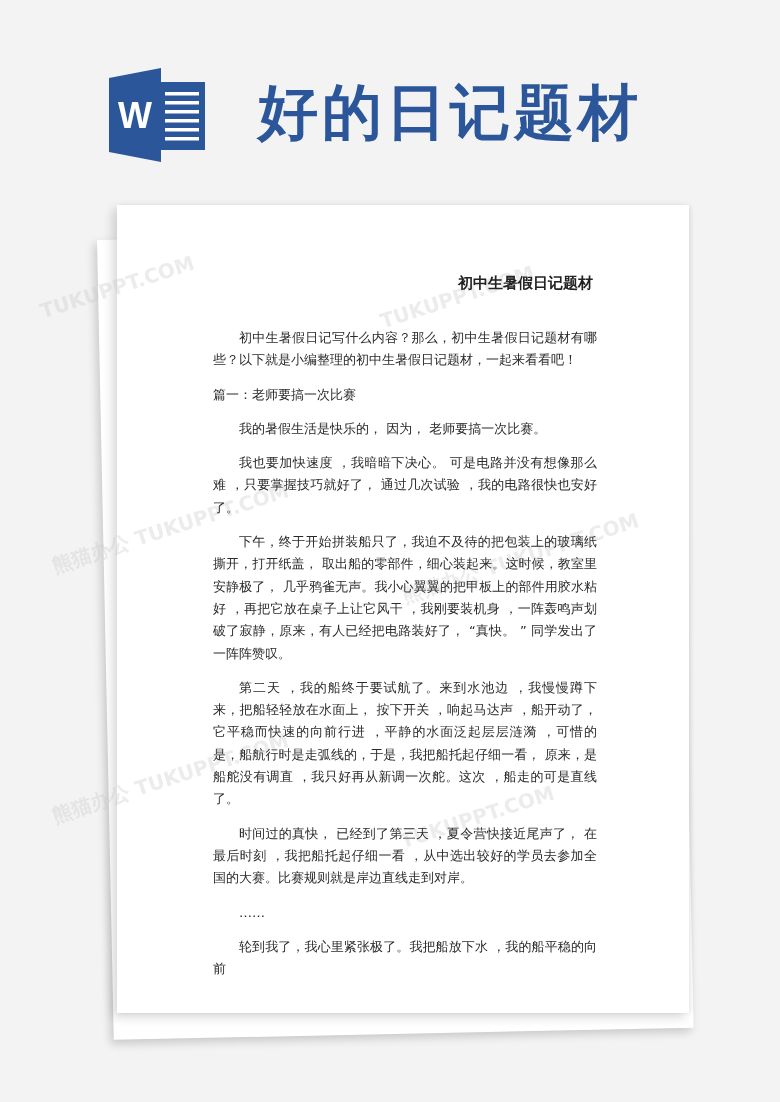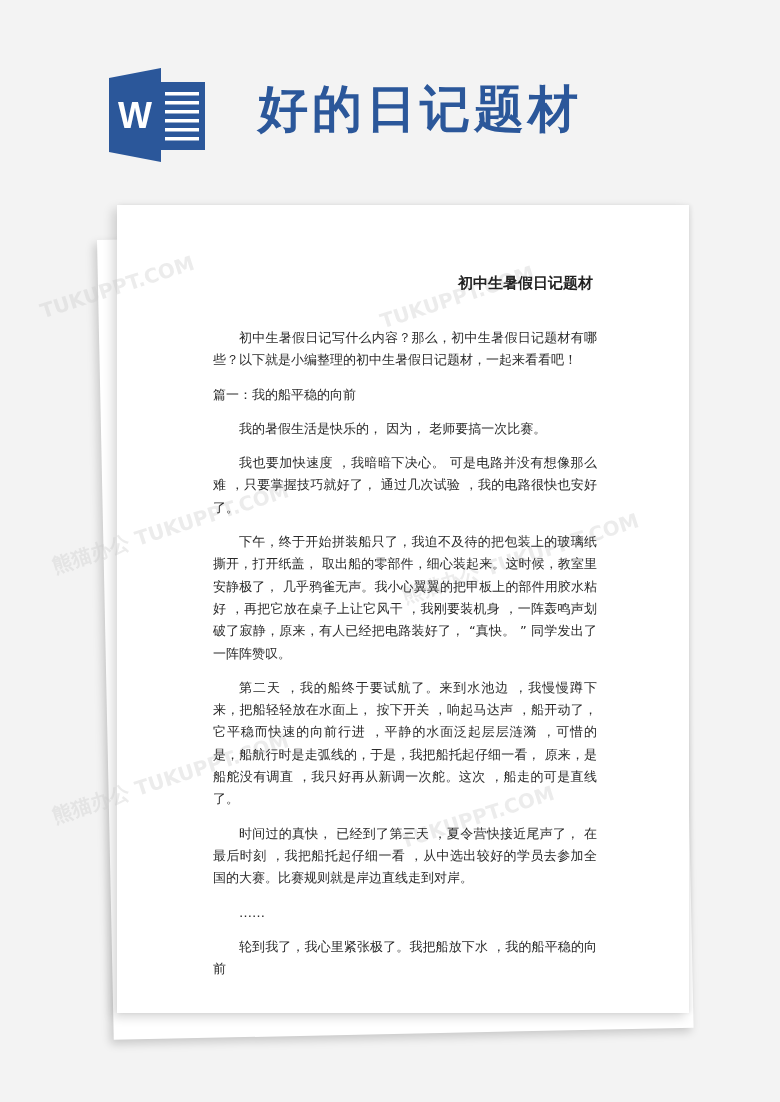--- a/index.html
+++ b/index.html
@@ -5,22 +5,22 @@
   html, body { margin:0; padding:0; }
   body {
     width:780px; height:1102px; position:relative; overflow:hidden;
     background:#f3f3f3;
     font-family:"DejaVu Sans", sans-serif;
   }
   .header { position:absolute; left:0; top:0; width:780px; height:200px; }
   .word-icon { position:absolute; left:109px; top:68px; width:100px; height:94px; }
   .header-title {
     position:absolute; left:258px; top:78px;
-    font-family:Liberation Mono, monospace; font-weight:bold;
-    font-size:50px; line-height:70px; color:#2b579a; letter-spacing:4px;
+    font-family:Liberation Serif, serif; font-weight:bold;
+    font-size:60px; line-height:70px; color:#2b579a; letter-spacing:4px;
   }
   .page-back {
     position:absolute; left:97px; top:240px; width:580px; height:800px;
     background:#fff; box-shadow:-3px 4px 10px rgba(0,0,0,0.18);
     transform:rotate(-1.2deg); transform-origin:left top;
   }
   .page-front {
     position:absolute; left:117px; top:205px; width:572px; height:808px;
     background:#fff; box-shadow:-4px 4px 10px rgba(0,0,0,0.16), 2px 0 4px rgba(0,0,0,0.06);
   }
@@ -67,21 +67,21 @@
   <div class="watermark" style="left:-80px;top:70px;">TUKUPPT.COM</div>
   <div class="watermark" style="left:260px;top:80px;">TUKUPPT.COM</div>
   <div class="watermark" style="left:-70px;top:310px;">熊猫办公 TUKUPPT.COM</div>
   <div class="watermark" style="left:280px;top:340px;">熊猫办公 TUKUPPT.COM</div>
   <div class="watermark" style="left:-70px;top:560px;">熊猫办公 TUKUPPT.COM</div>
   <div class="watermark" style="left:280px;top:600px;">TUKUPPT.COM</div>
 
   <div class="doc-title">初中生暑假日记题材</div>
   <div class="doc-body">
     <p class="indent">初中生暑假日记写什么内容？那么，初中生暑假日记题材有哪些？以下就是小编整理的初中生暑假日记题材，一起来看看吧！</p>
-    <p>篇一：我的船平稳的向前</p>
+    <p>篇一：老师要搞一次比赛</p>
     <p class="indent">我的暑假生活是快乐的， 因为， 老师要搞一次比赛。</p>
     <p class="indent">我也要加快速度 ，我暗暗下决心。 可是电路并没有想像那么难 ，只要掌握技巧就好了， 通过几次试验 ，我的电路很快也安好了。</p>
     <p class="indent">下午，终于开始拼装船只了，我迫不及待的把包装上的玻璃纸撕开，打开纸盖， 取出船的零部件，细心装起来。这时候，教室里安静极了， 几乎鸦雀无声。我小心翼翼的把甲板上的部件用胶水粘好 ，再把它放在桌子上让它风干 ，我刚要装机身 ，一阵轰鸣声划破了寂静，原来，有人已经把电路装好了， “真快。 ” 同学发出了一阵阵赞叹。</p>
     <p class="indent">第二天 ，我的船终于要试航了。来到水池边 ，我慢慢蹲下来，把船轻轻放在水面上， 按下开关 ，响起马达声 ，船开动了， 它平稳而快速的向前行进 ，平静的水面泛起层层涟漪 ，可惜的是，船航行时是走弧线的，于是，我把船托起仔细一看， 原来，是船舵没有调直 ，我只好再从新调一次舵。这次 ，船走的可是直线了。</p>
     <p class="indent">时间过的真快， 已经到了第三天 ，夏令营快接近尾声了， 在最后时刻 ，我把船托起仔细一看 ，从中选出较好的学员去参加全国的大赛。比赛规则就是岸边直线走到对岸。</p>
     <p class="indent">……</p>
     <p class="indent">轮到我了，我心里紧张极了。我把船放下水 ，我的船平稳的向前</p>
   </div>
 </div>
 

